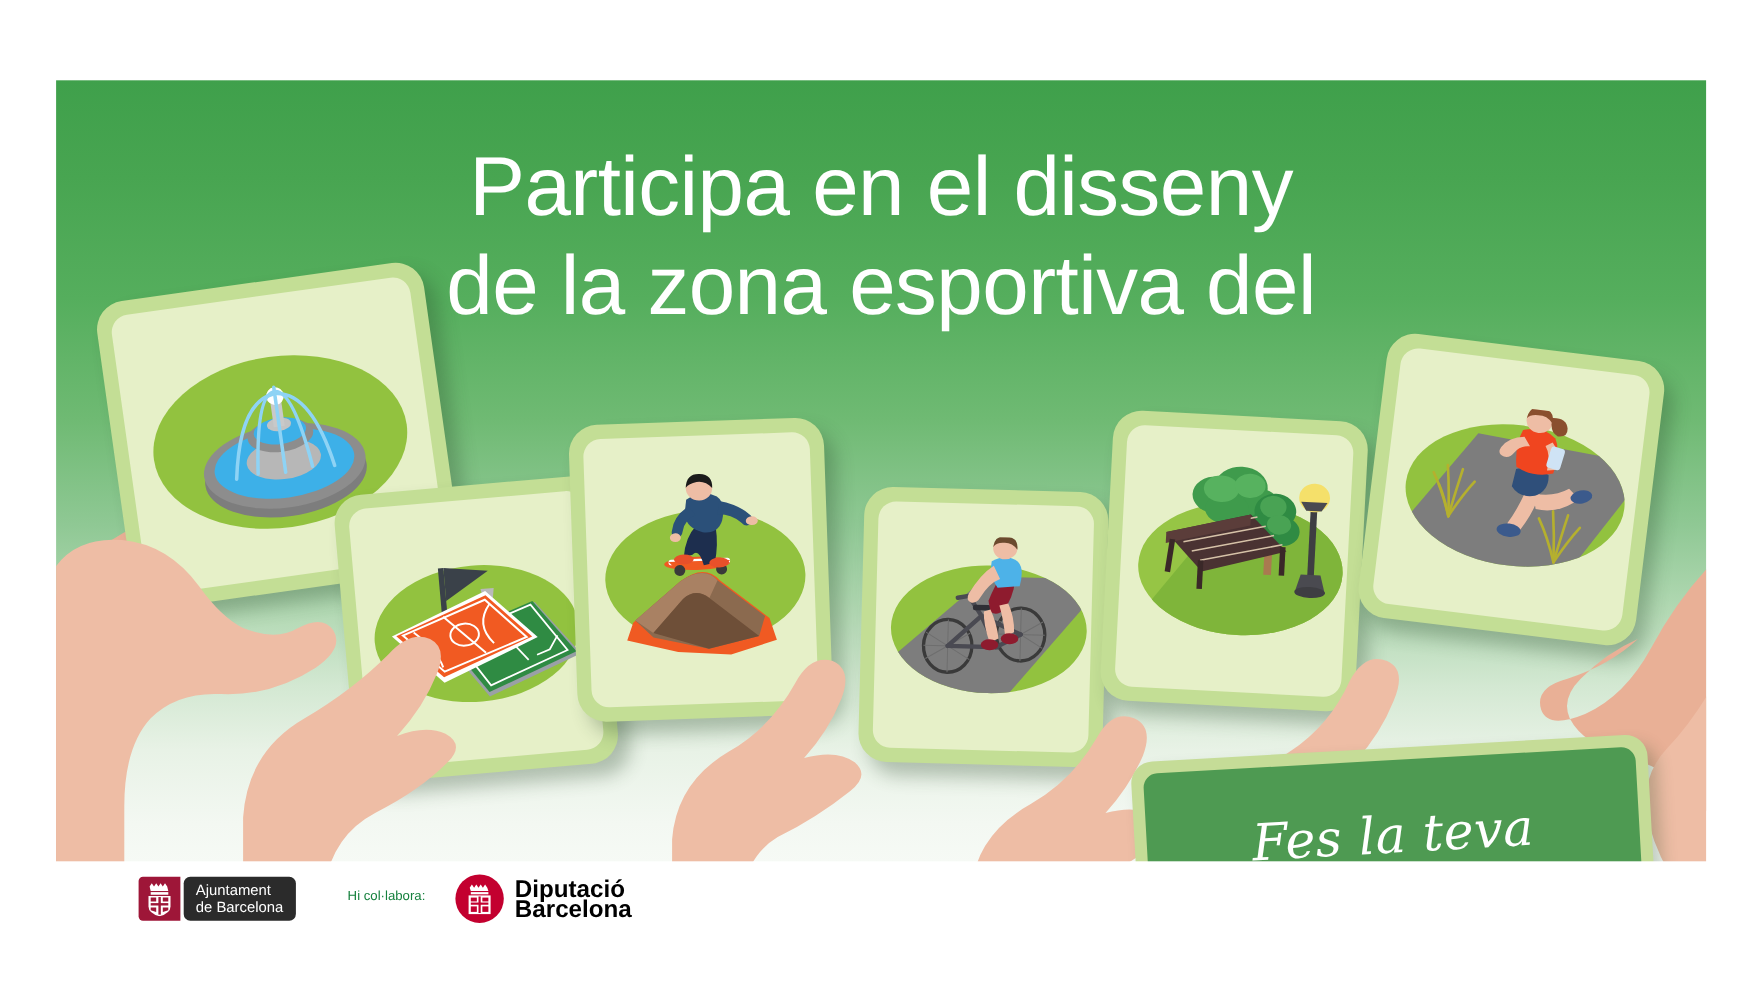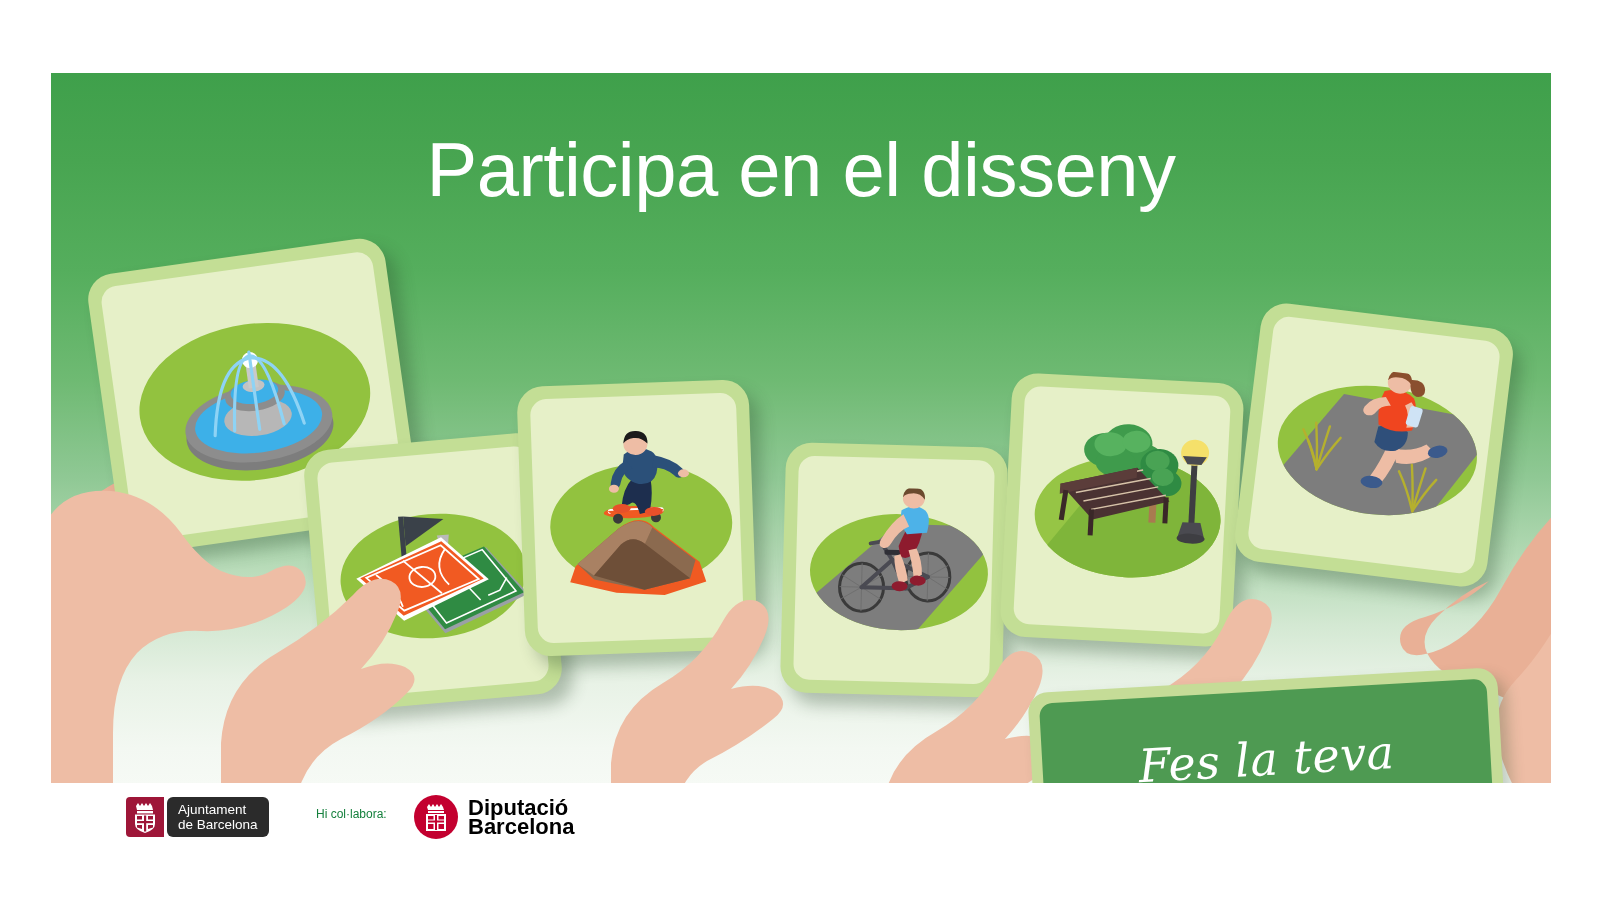--- a/index.html
+++ b/index.html
@@ -100,20 +100,21 @@
 </style>
 </head>
 <body>
 
 <div class="stage">
 
   <div class="panel">
 
     <div class="headline">
       <div class="hl-line">Participa en el disseny</div>
+      <div class="hl-line">de la zona esportiva del</div>
     </div>
 
     <svg style="position:absolute;left:-60px;top:380px;width:330px;height:400px;z-index:14;" viewBox="0 0 330 400">
       <path d="M60 400 L0 400 L5 250 Q20 130 75 70 Q110 30 150 20 Q185 14 200 40 Q214 66 182 90 Q130 128 112 200 Q100 260 105 400 Z" fill="#e9b096"></path>
     </svg>
 
     <svg style="position:absolute;left:-10px;top:400px;width:300px;height:330px;z-index:26;" viewBox="0 0 300 330">
       <path d="M0 330 L0 60 Q18 14 70 18 Q112 22 140 60 Q160 88 180 98 Q210 110 230 98 Q252 86 262 100 Q272 116 246 134 Q206 160 160 158 Q120 156 96 180 Q72 206 72 260 L72 330 Z" fill="#eebda5"></path>
     </svg>
 

